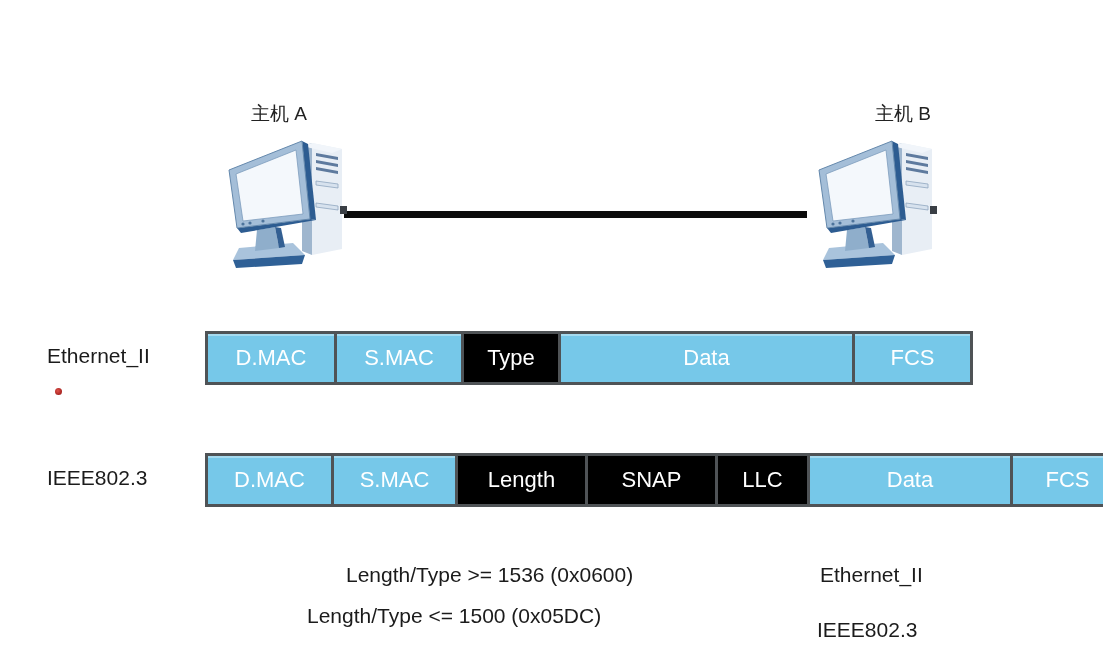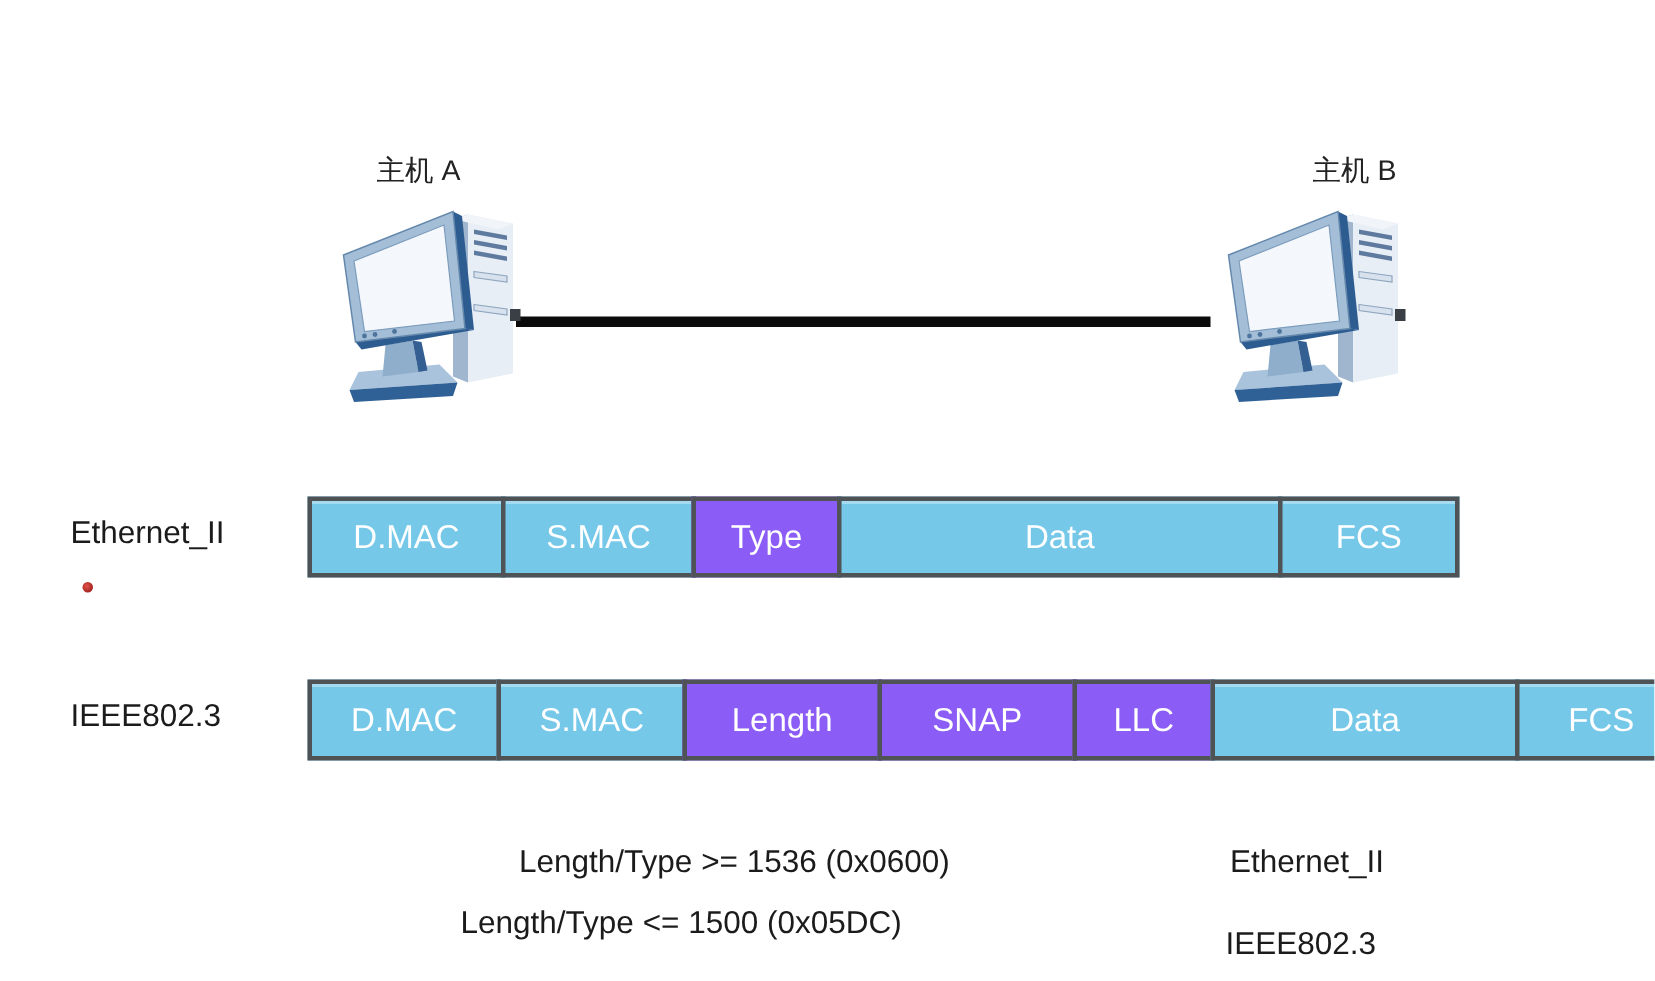--- a/index.html
+++ b/index.html
@@ -74,21 +74,21 @@
     display: flex;
     align-items: center;
     justify-content: center;
     color: #ffffff;
     font-size: 22px;
     white-space: nowrap;
     flex: 0 0 auto;
   }
   .cell + .cell { margin-left: -3px; }
   .cell.light { background: #76c8e9; box-shadow: inset 0 2px 0 rgba(255,255,255,0.35); }
-  .cell.dark  { background: #8b5cf6; }
+  .cell.dark  { background: #000000; }
   
   .e-dmac { width: 132px; }
   .e-smac { width: 130px; }
   .e-type { width: 100px; }
   .e-data { width: 297px; }
   .e-fcs  { width: 121px; }
   
   .i-dmac   { width: 129px; }
   .i-smac   { width: 127px; }
   .i-length { width: 133px; }

